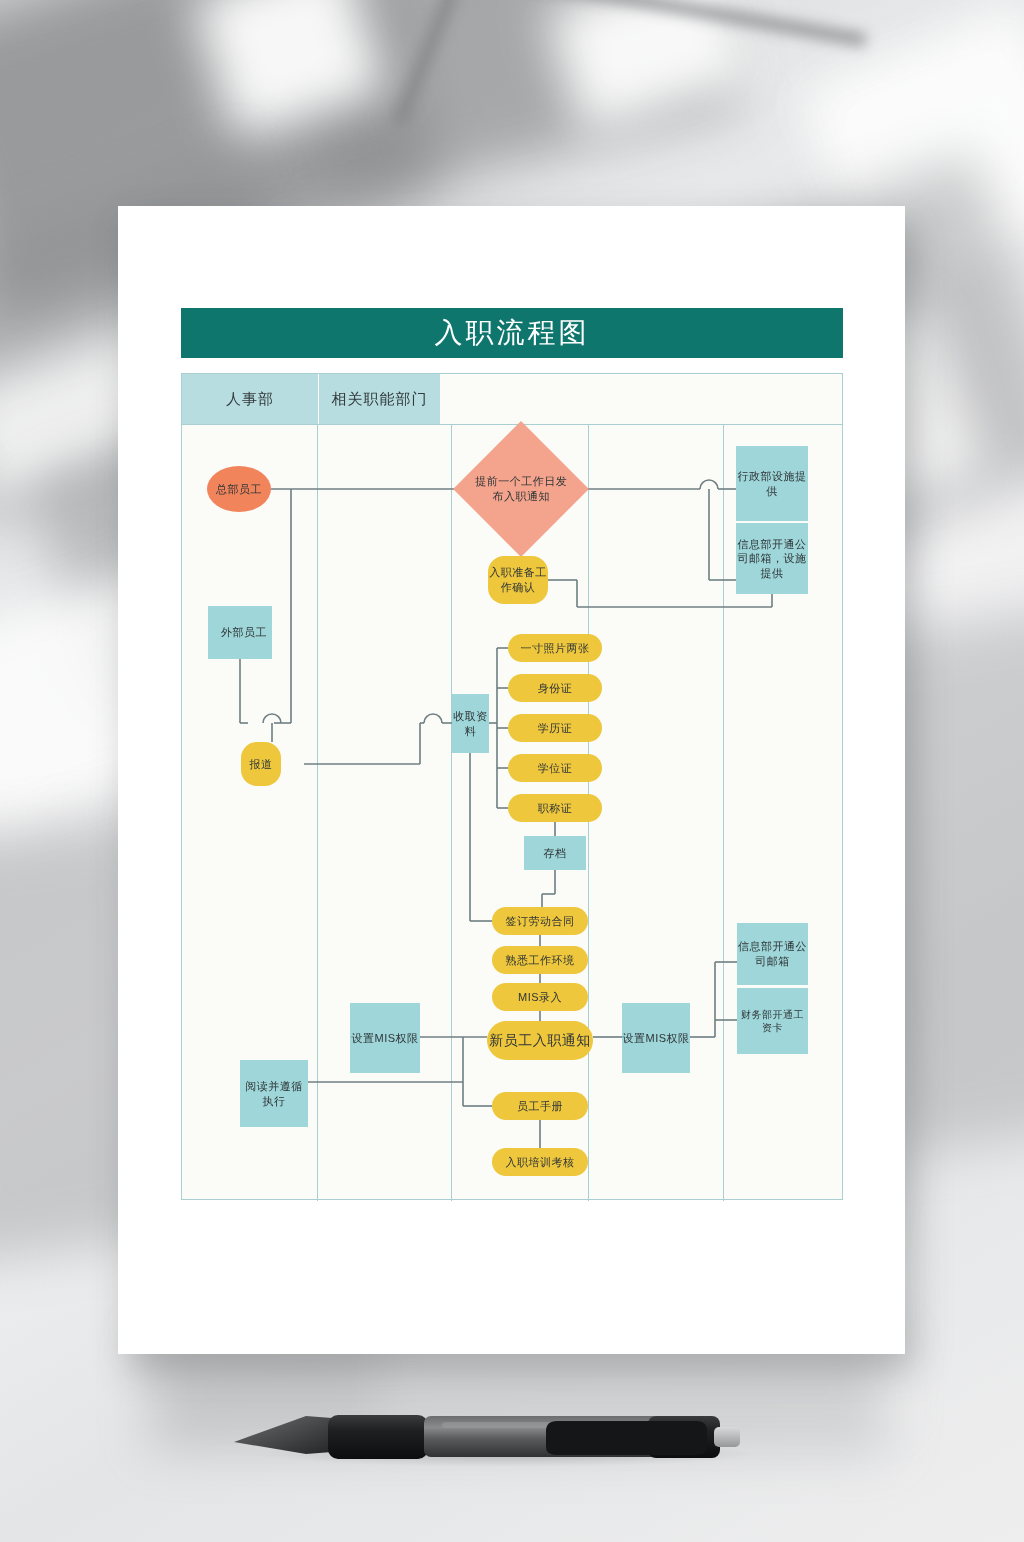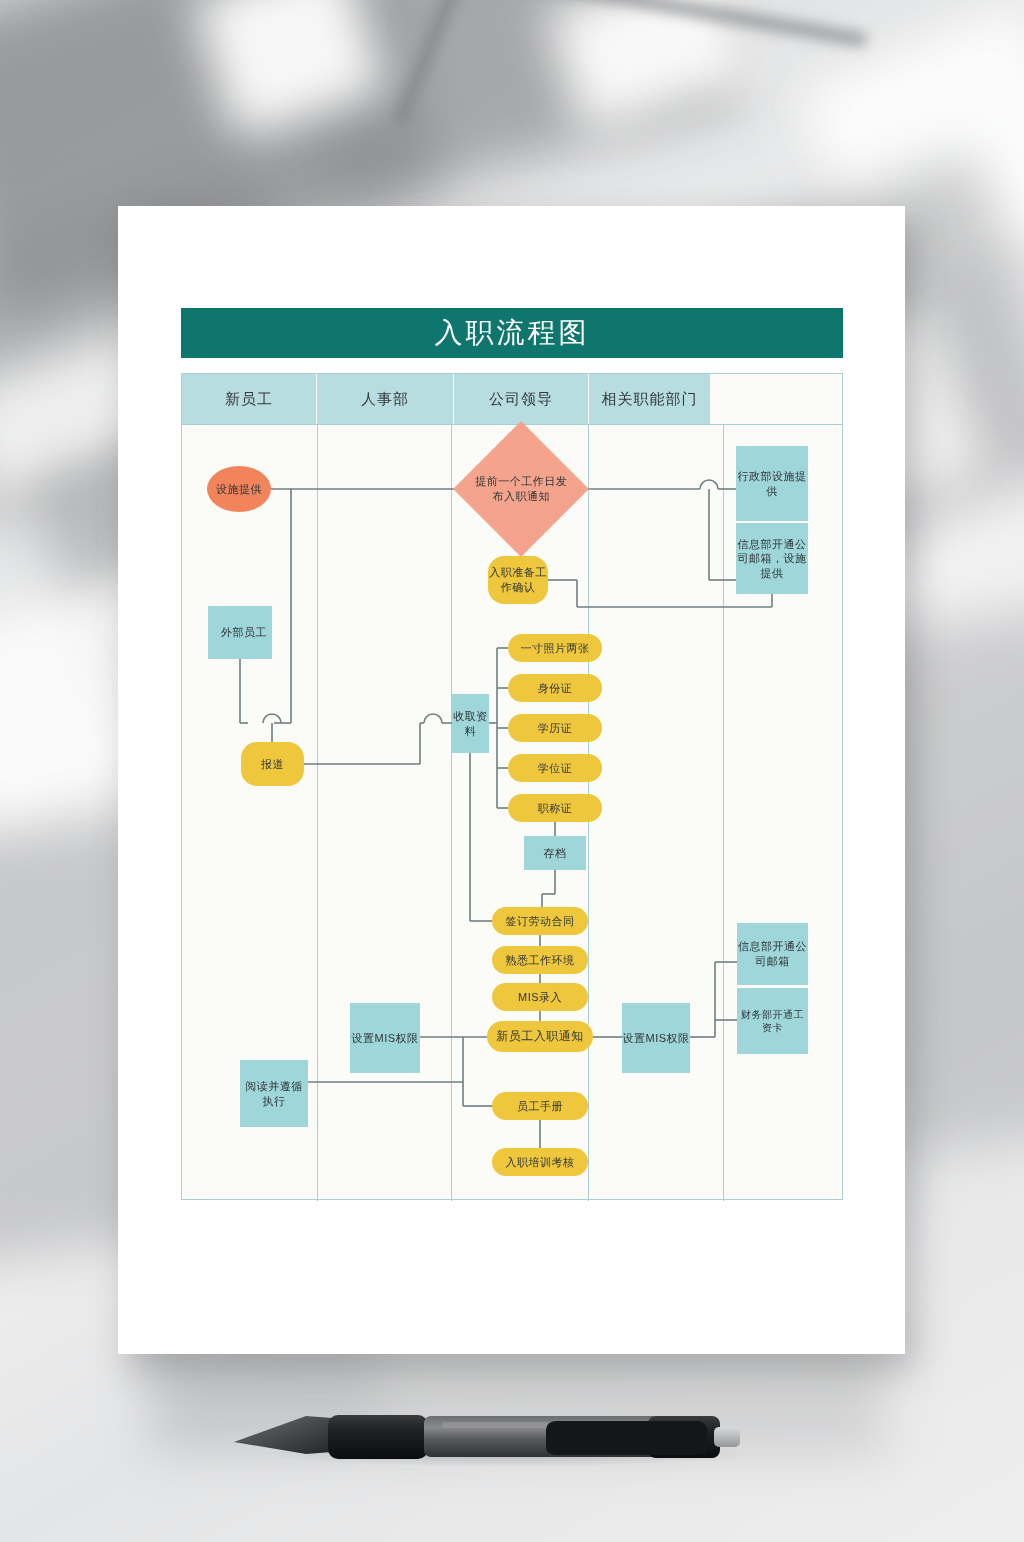--- a/index.html
+++ b/index.html
@@ -148,28 +148,22 @@
   <div class="shadow-blob" style="left:150px; top:1330px; width:740px; height:120px; opacity:.35;"></div>
 
   <div id="page"></div>
 
   <div id="title-band">
     <span class="title-text">入职流程图</span>
   </div>
 
   <div id="lane-table">
     <div id="lane-head">
-      <div class="lane-head-cell" style="width:135px;">
-        <span>新员工</span>
-      </div>
       <div class="lane-head-cell" style="width:137px;">
         <span>人事部</span>
-      </div>
-      <div class="lane-head-cell" style="width:135px;">
-        <span>公司领导</span>
       </div>
       <div class="lane-head-cell" style="width:121px;">
         <span>相关职能部门</span>
       </div>
     </div>
     <div id="lane-body">
       <div class="lane-div" style="left:135px;"></div>
       <div class="lane-div" style="left:269px;"></div>
       <div class="lane-div" style="left:406px;"></div>
       <div class="lane-div" style="left:541px;"></div>
@@ -240,21 +234,21 @@
       <path d="M463 1037 V1106"></path>
       <path d="M463 1106 H492"></path>
 
       <path d="M308 1082 H463"></path>
 
       <path d="M540 1120 V1148"></path>
     </g>
   </svg>
 
   <div class="node n-ellipse" style="left:207px; top:466px; width:64px; height:46px; font-size:11px;">
-    <span>设施提供</span>
+    <span>总部员工</span>
   </div>
 
   <div class="node n-diamond" style="left:473px; top:441px; width:96px; height:96px; font-size:11px;">
     <span>提前一个工作日发布入职通知</span>
   </div>
 
   <div class="node n-rect" style="left:736px; top:446px; width:72px; height:75px; font-size:11px;">
     <span>行政部设施提供</span>
   </div>
 
@@ -263,21 +257,21 @@
   </div>
 
   <div class="node n-round" style="left:488px; top:556px; width:60px; height:48px; font-size:11px;">
     <span>入职准备工作确认</span>
   </div>
 
   <div class="node n-rect" style="left:208px; top:606px; width:64px; height:53px; font-size:11px;padding-left:8px;">
     <span>外部员工</span>
   </div>
 
-  <div class="node n-round" style="left:241px; top:742px; width:63px; height:44px; font-size:11px;">
+  <div class="node n-round" style="left:241px; top:742px; width:40px; height:44px; font-size:11px;">
     <span>报道</span>
   </div>
 
   <div class="node n-rect" style="left:452px; top:694px; width:37px; height:59px; font-size:11px;text-align:center;">
     <span>收取资料</span>
   </div>
 
   <div class="node n-pill" style="left:508px; top:634px; width:94px; height:28px; font-size:11px;">
     <span>一寸照片两张</span>
   </div>
@@ -303,21 +297,21 @@
   </div>
 
   <div class="node n-pill" style="left:492px; top:946px; width:96px; height:28px; font-size:11px;">
     <span>熟悉工作环境</span>
   </div>
 
   <div class="node n-pill" style="left:492px; top:983px; width:96px; height:28px; font-size:11px;">
     <span>MIS录入</span>
   </div>
 
-  <div class="node n-pill" style="left:487px; top:1021px; width:106px; height:31px; font-size:12px;">
+  <div class="node n-pill" style="left:487px; top:1021px; width:106px; height:39px; font-size:14px;">
     <span>新员工入职通知</span>
   </div>
 
   <div class="node n-rect" style="left:350px; top:1003px; width:70px; height:70px; font-size:11px;">
     <span>设置MIS权限</span>
   </div>
 
   <div class="node n-rect" style="left:622px; top:1003px; width:68px; height:70px; font-size:11px;">
     <span>设置MIS权限</span>
   </div>

